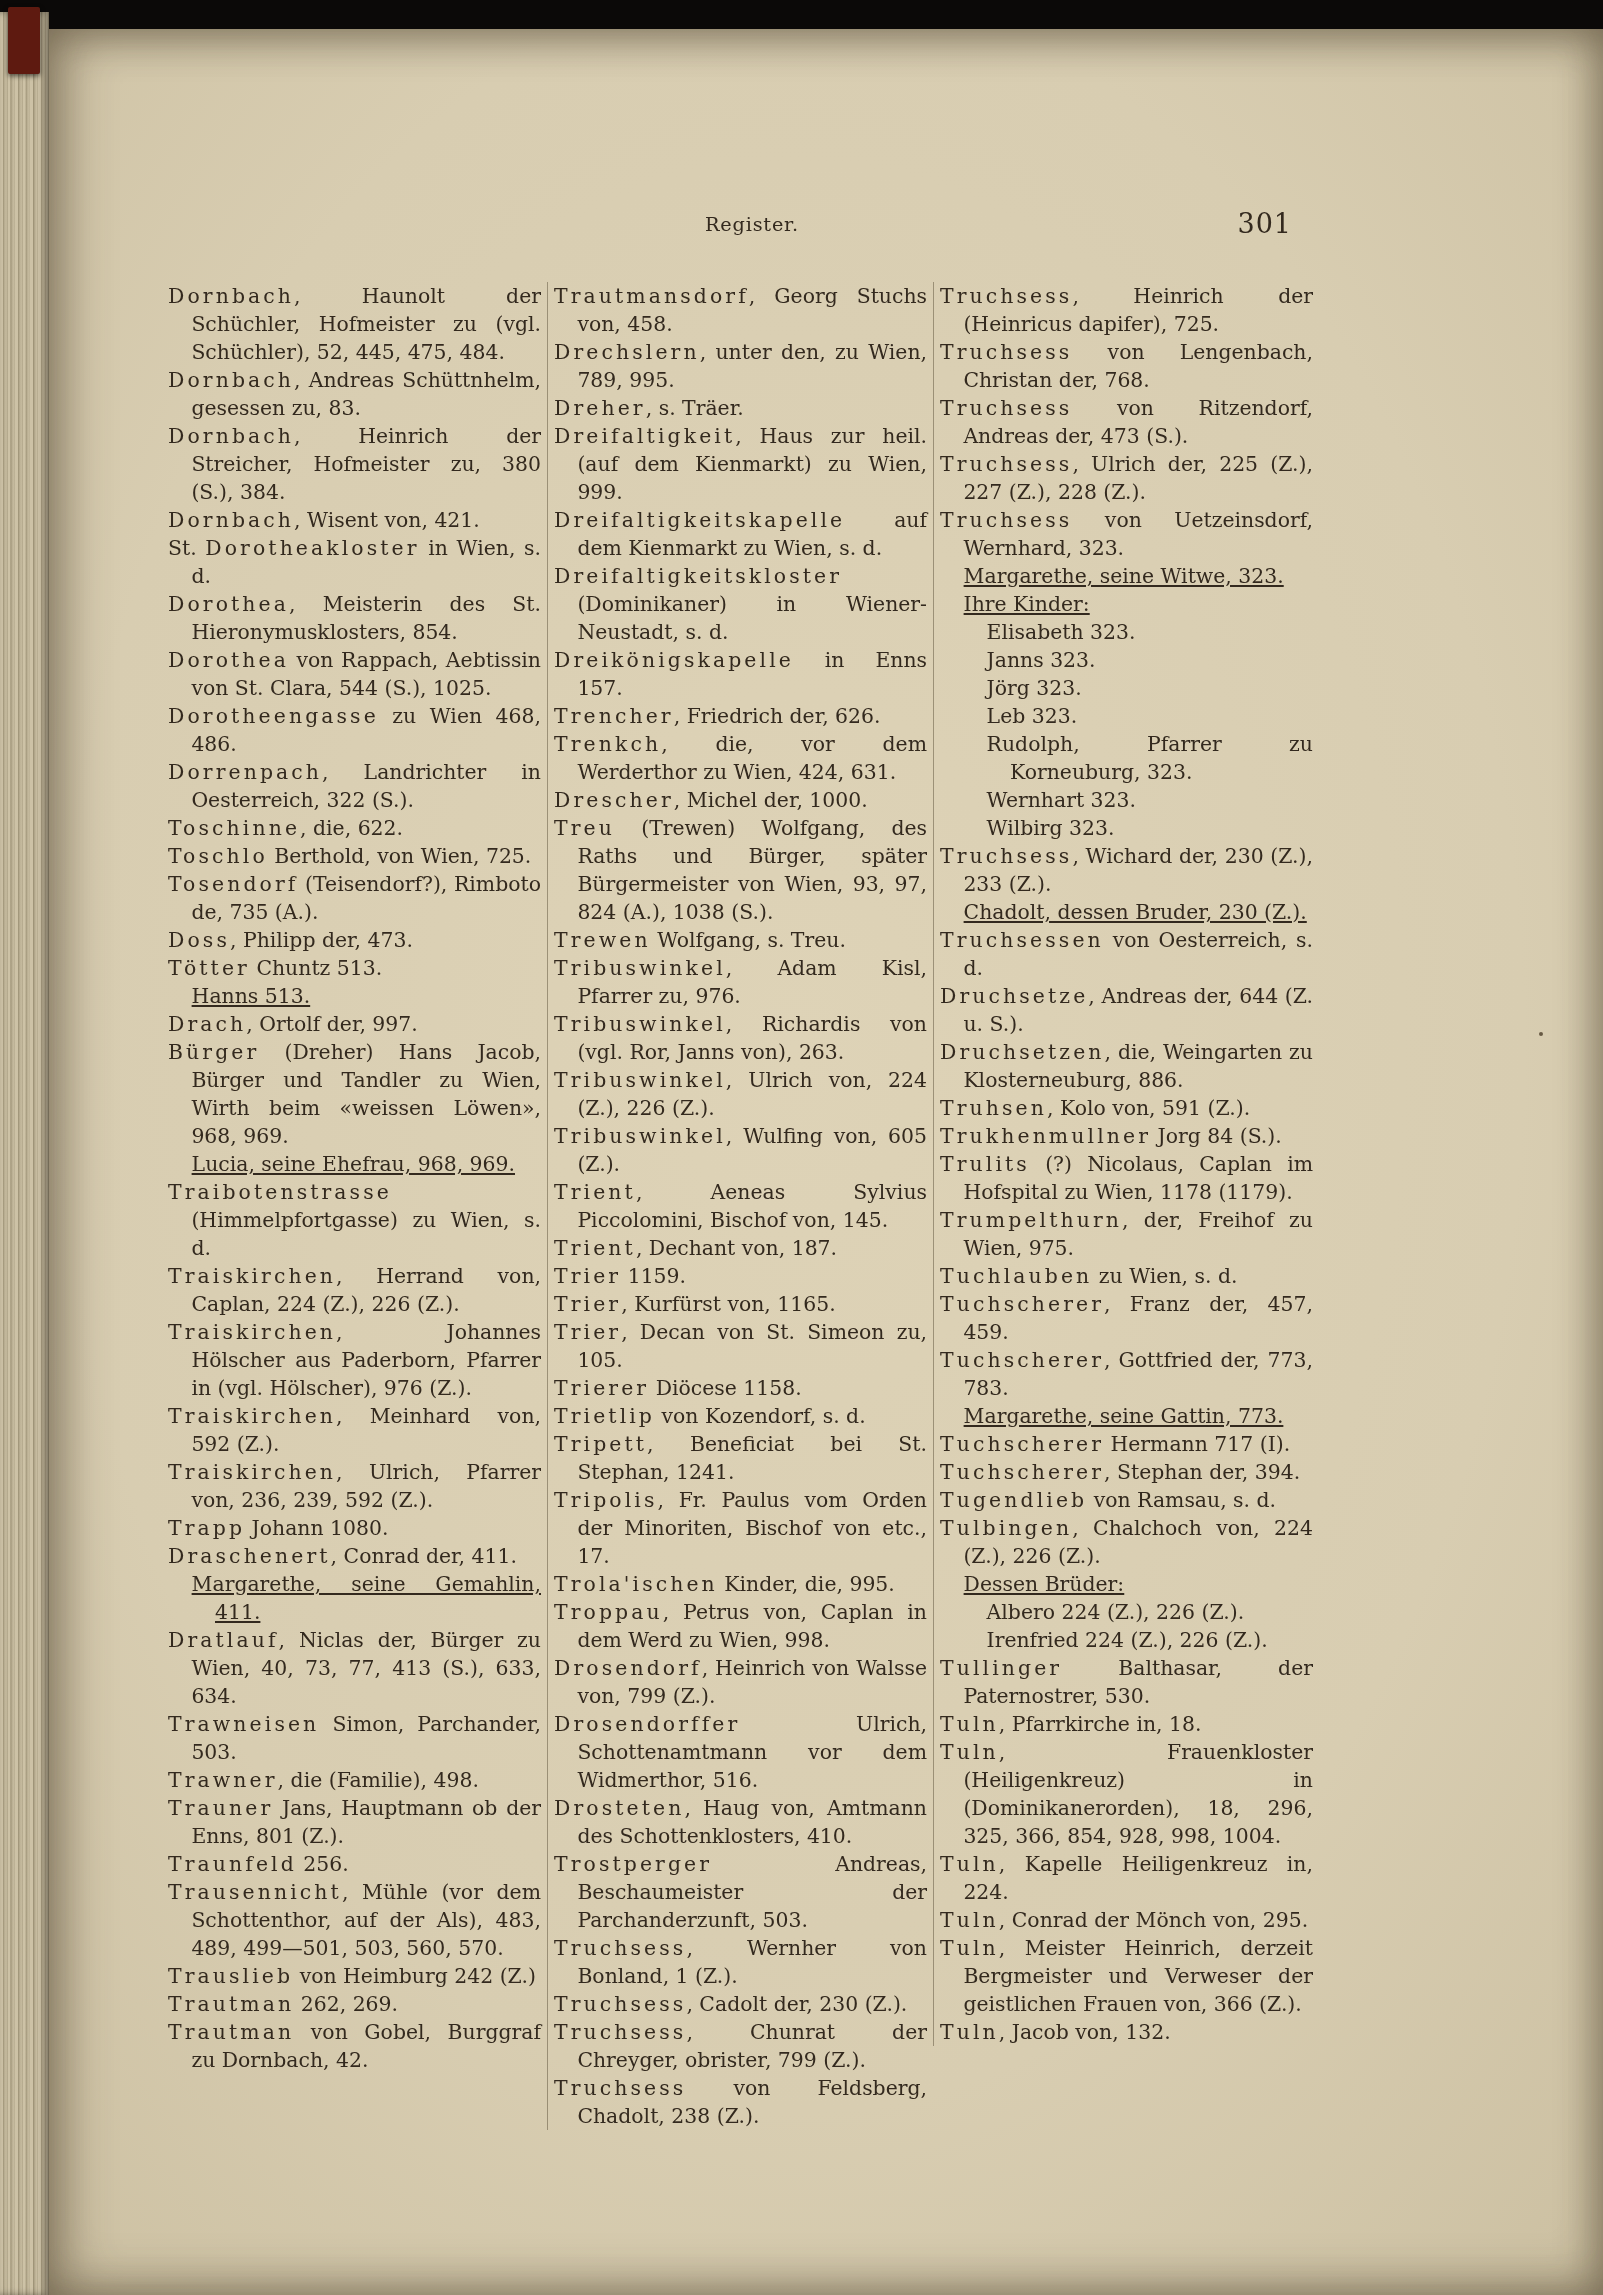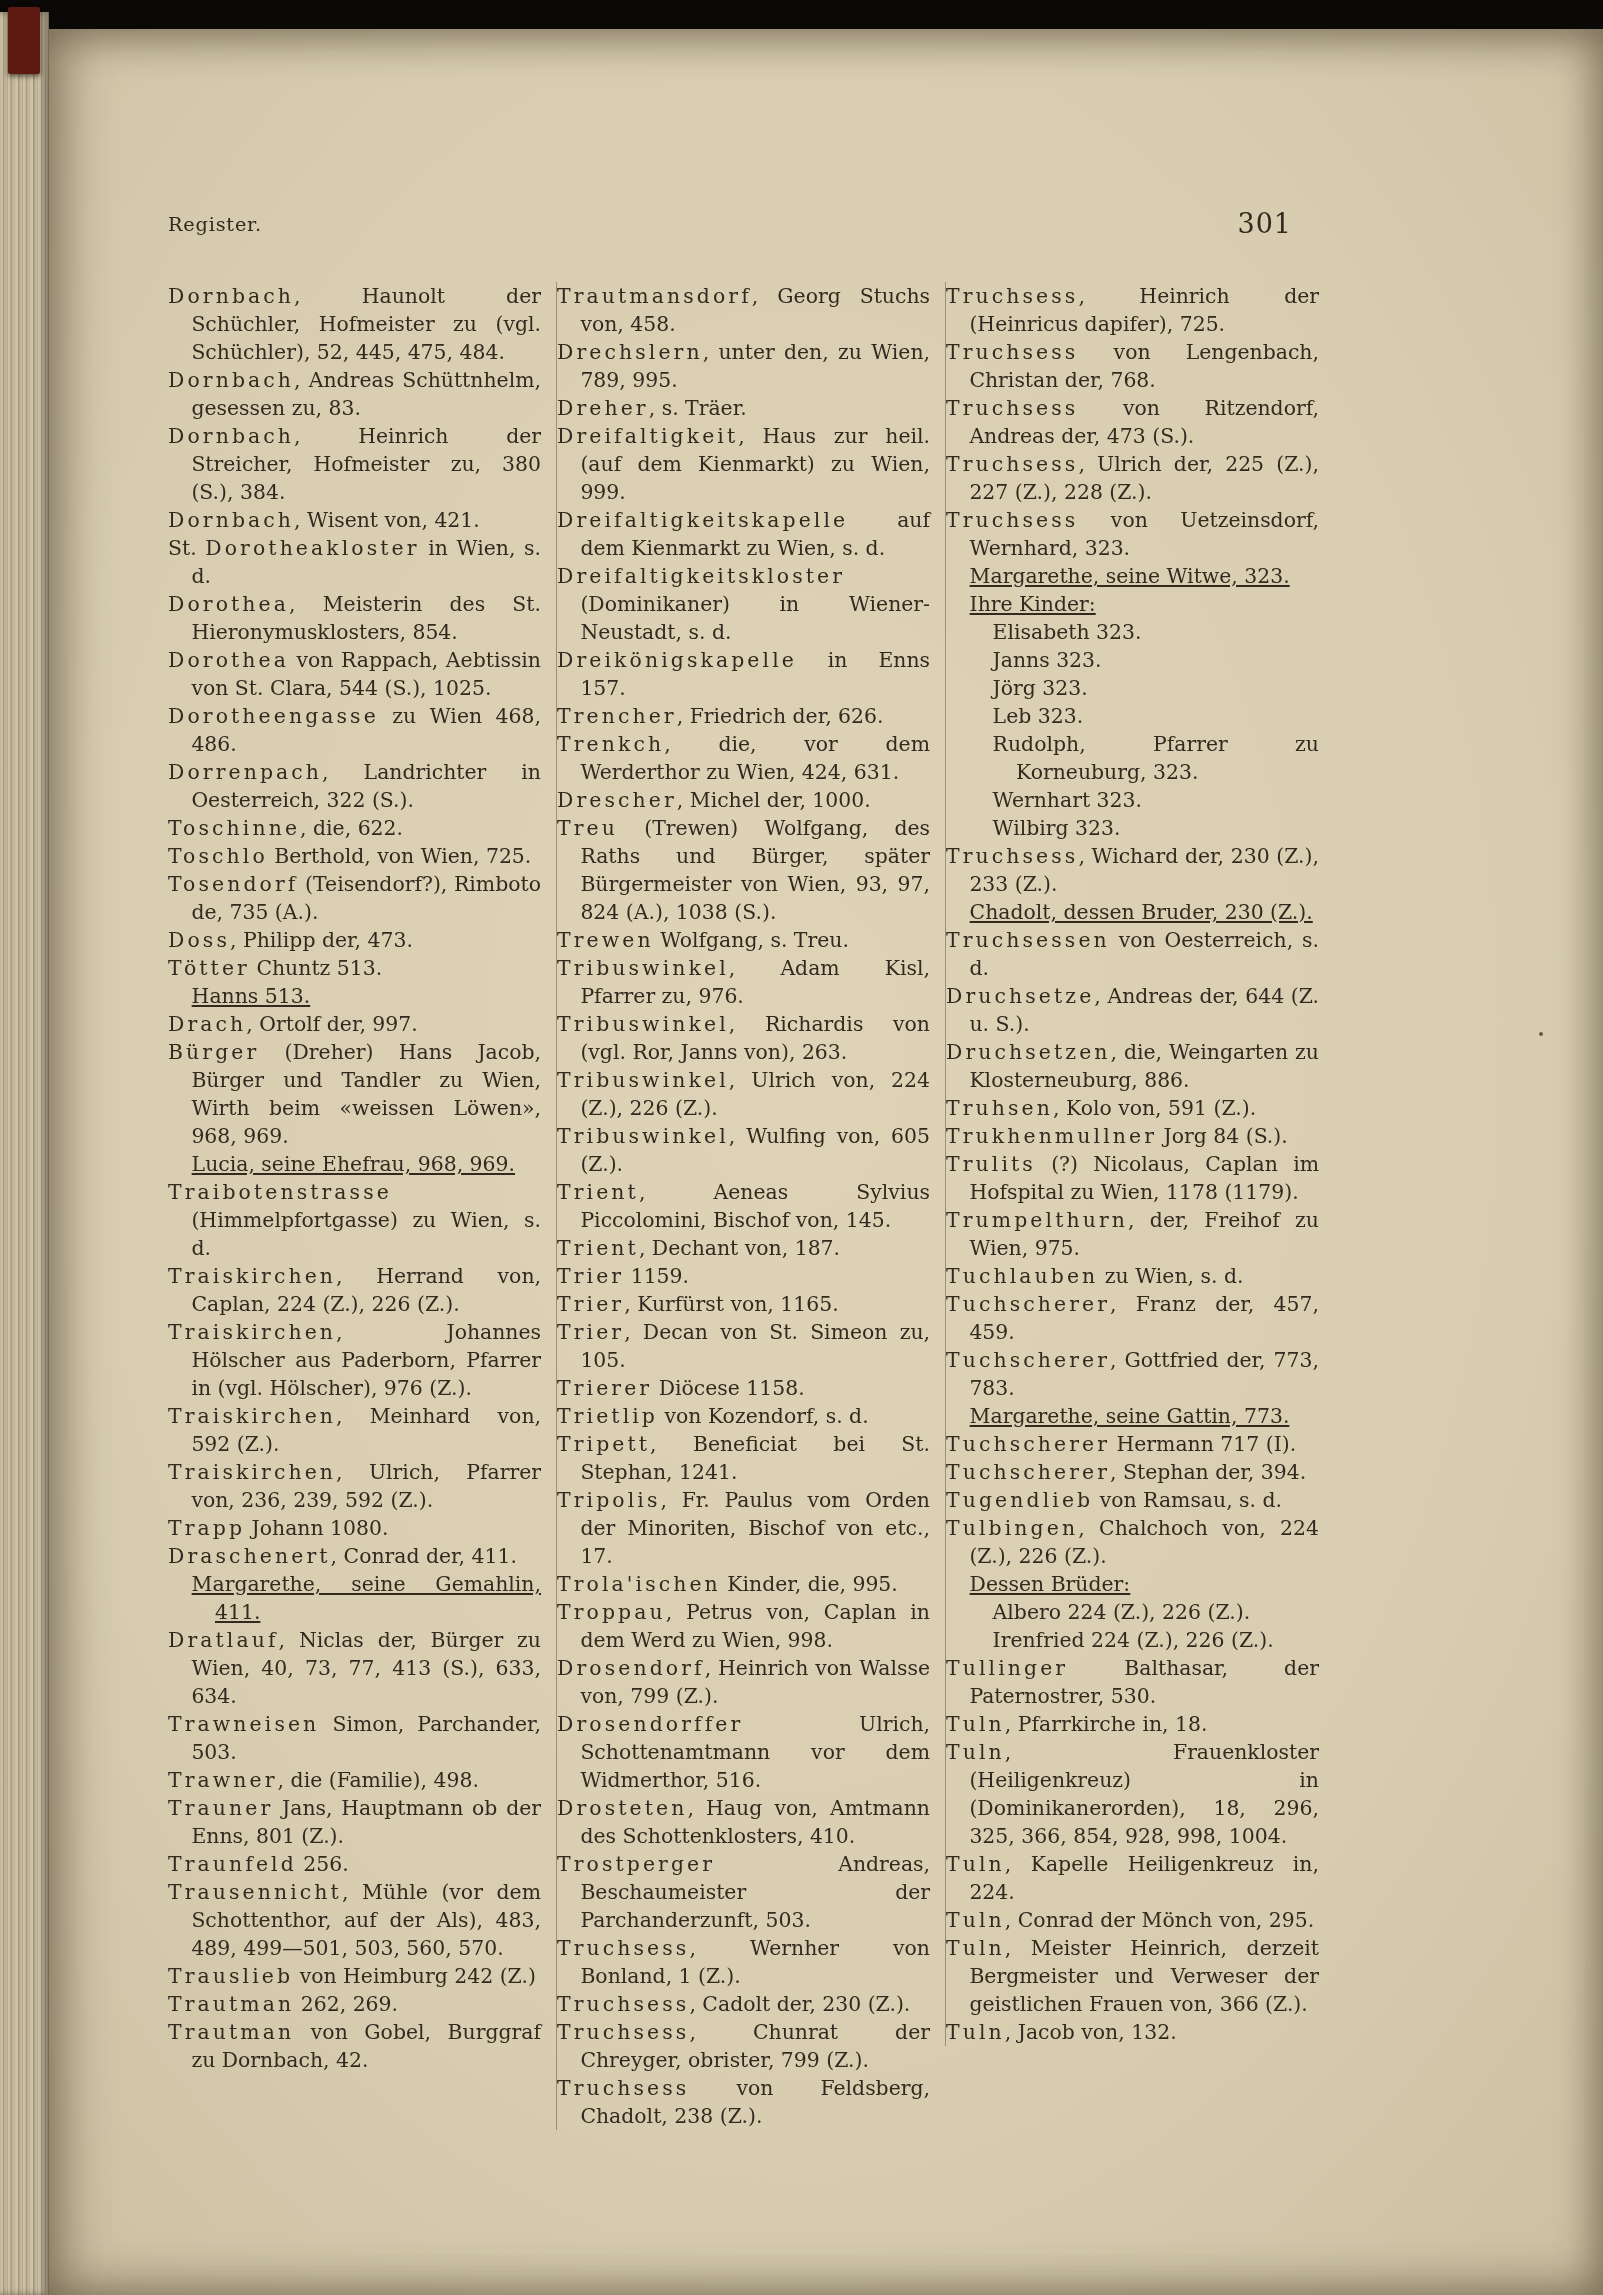--- a/index.html
+++ b/index.html
@@ -43,21 +43,21 @@
       inset 0 17.3px 36px rgba(60,48,30,0.20),
       inset 0 -20.4px 46px rgba(60,48,30,0.14);
   }
   .header-row {
     position: relative;
     height: 38px;
     margin-bottom: 36px;
   }
   .page-title {
     position: absolute; left: 0; right: 0; top: 5.1px;
-    text-align: left;
+    text-align: center;
     font-size: 19.3px;
     letter-spacing: 0.8px;
   }
   .page-number {
     position: absolute; right: 44px; top: 0;
     font-size: 27px;
     letter-spacing: 1px;
   }
   .cols {
     display: flex;
@@ -65,22 +65,22 @@
   }
   .col {
     width: 373px;
     font-size: 20.4px;
     line-height: 28px;
     text-align: justify;
     hyphens: auto;
   }
   .col + .col {
     border-left: 1.5px solid rgba(78,66,44,0.45);
-    margin-left: 15px;
-    padding-left: 0;
+    margin-left: 6px;
+    padding-left: 6px;
   }
   .entry {
     margin: 0;
     padding-left: 23.4px;
     text-indent: -23.4px;
   }
   .entry .head { letter-spacing: 3.1px; }
   .entry.i1 { padding-left: 47px;  text-indent: -23.4px; text-decoration: underline; }
   .entry.i2 { padding-left: 70px; text-indent: -23.4px; }
   .speck {

